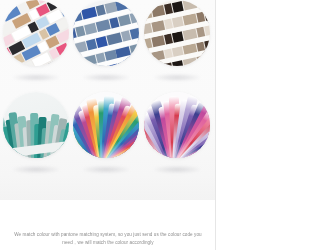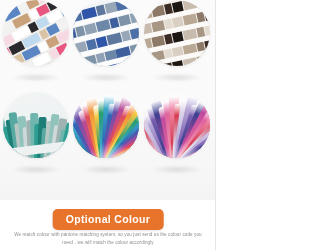--- a/index.html
+++ b/index.html
@@ -415,21 +415,20 @@
                 <div class="blade" style="transform:rotate(72deg) translateX(-50%);background:linear-gradient(180deg,#ffffff 0%, #e0629e 18%, #ef8aa8 62%, #ffffff 100%);height:74px;"></div>
               </div>
           </div>
         </div>
       </div>
 
     </div>
   </div>
 
   <div class="bottom">
-    <div class="cta">Optional Colour</div>
     <div class="desc">
       <span>We match colour with pantone matching system, so you just send us the colour code you</span>
       <br>
       <span>need，we will match the colour accordingly</span>
     </div>
   </div>
 
 </div>
 
 </body></html>

